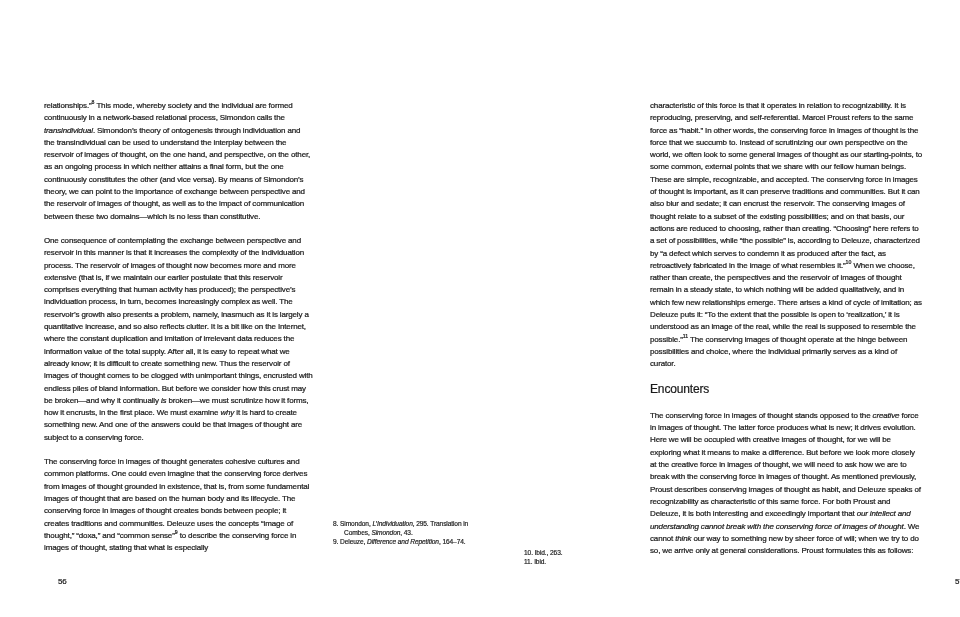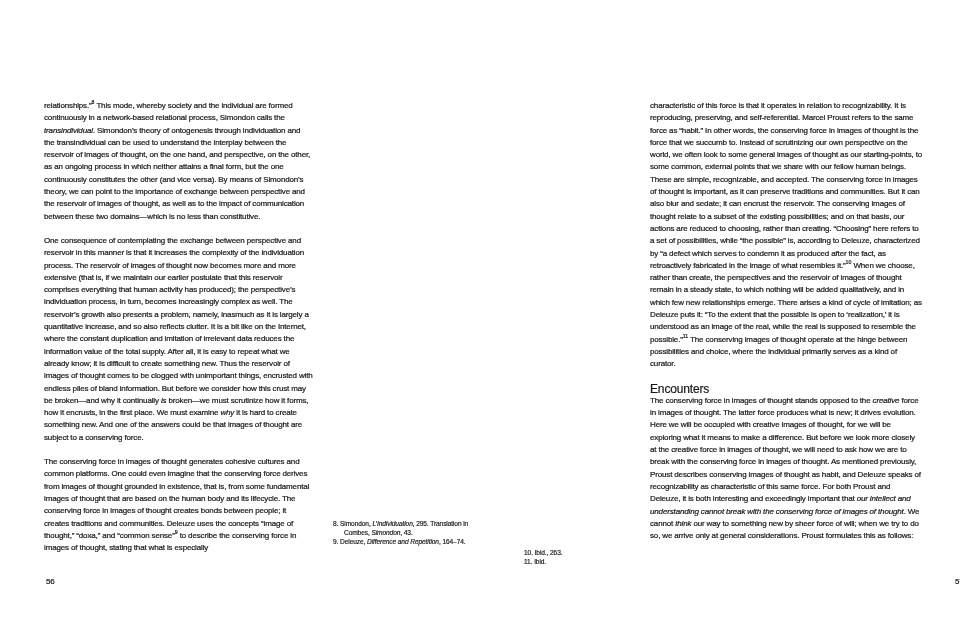--- a/index.html
+++ b/index.html
@@ -26,21 +26,21 @@
   }
   .col-left  { left: 44px;  width: 269px; }
   .col-right { left: 650px; width: 272px; }
   .body-col p { margin: 0 0 12px 0; }
   .body-col .section-heading {
     margin: 10px 0 0 0;
     font-size: 12px;
     line-height: 12.3px;
     font-weight: normal;
   }
-  .body-col .after-heading { margin-top: 0; }
+  .body-col .after-heading { margin-top: 15px; }
   sup {
     font-size: 5.2px;
     line-height: 0;
     vertical-align: super;
     letter-spacing: 0;
   }
   em { font-style: italic; }
   .footnote-col {
     position: absolute;
     font-size: 6.6px;
@@ -51,21 +51,21 @@
   .fn-col-1 { left: 333px; top: 519px; width: 140px; }
   .fn-col-2 { left: 524px; top: 548px; width: 90px;  }
   .footnote { margin: 0 0 0 11px; text-indent: -11px; }
   .page-number {
     position: absolute;
     top: 577px;
     font-size: 8px;
     letter-spacing: -0.1px;
     -webkit-text-stroke: 0.22px currentColor;
   }
-  .page-number-left  { left: 46px; text-align: right; }
+  .page-number-left  { left: 58px; text-align: right; }
   .page-number-right { left: 955px; }
 </style>
 </head>
 <body>
 
 <div class="spread">
 
   <div class="body-col col-left">
     <p>relationships.”<sup>8</sup> This mode, whereby society and the individual are formed continuously in a network-based relational process, Simondon calls the <em>transindividual</em>. Simondon’s theory of ontogenesis through individuation and the transindividual can be used to understand the interplay between the reservoir of images of thought, on the one hand, and perspective, on the other, as an ongoing process in which neither attains a final form, but the one continuously constitutes the other (and vice versa). By means of Simondon’s theory, we can point to the importance of exchange between perspective and the reservoir of images of thought, as well as to the impact of communication between these two domains—which is no less than constitutive.</p>
     <p>One consequence of contemplating the exchange between perspective and reservoir in this manner is that it increases the complexity of the individuation process. The reservoir of images of thought now becomes more and more extensive (that is, if we maintain our earlier postulate that this reservoir comprises everything that human activity has produced); the perspective’s individuation process, in turn, becomes increasingly complex as well. The reservoir’s growth also presents a problem, namely, inasmuch as it is largely a quantitative increase, and so also reflects clutter. It is a bit like on the Internet, where the constant duplication and imitation of irrelevant data reduces the information value of the total supply. After all, it is easy to repeat what we already know; it is difficult to create something new. Thus the reservoir of images of thought comes to be clogged with unimportant things, encrusted with endless piles of bland information. But before we consider how this crust may be broken—and why it continually <em>is</em> broken—we must scrutinize how it forms, how it encrusts, in the first place. We must examine <em>why</em> it is hard to create something new. And one of the answers could be that images of thought are subject to a conserving force.</p>

